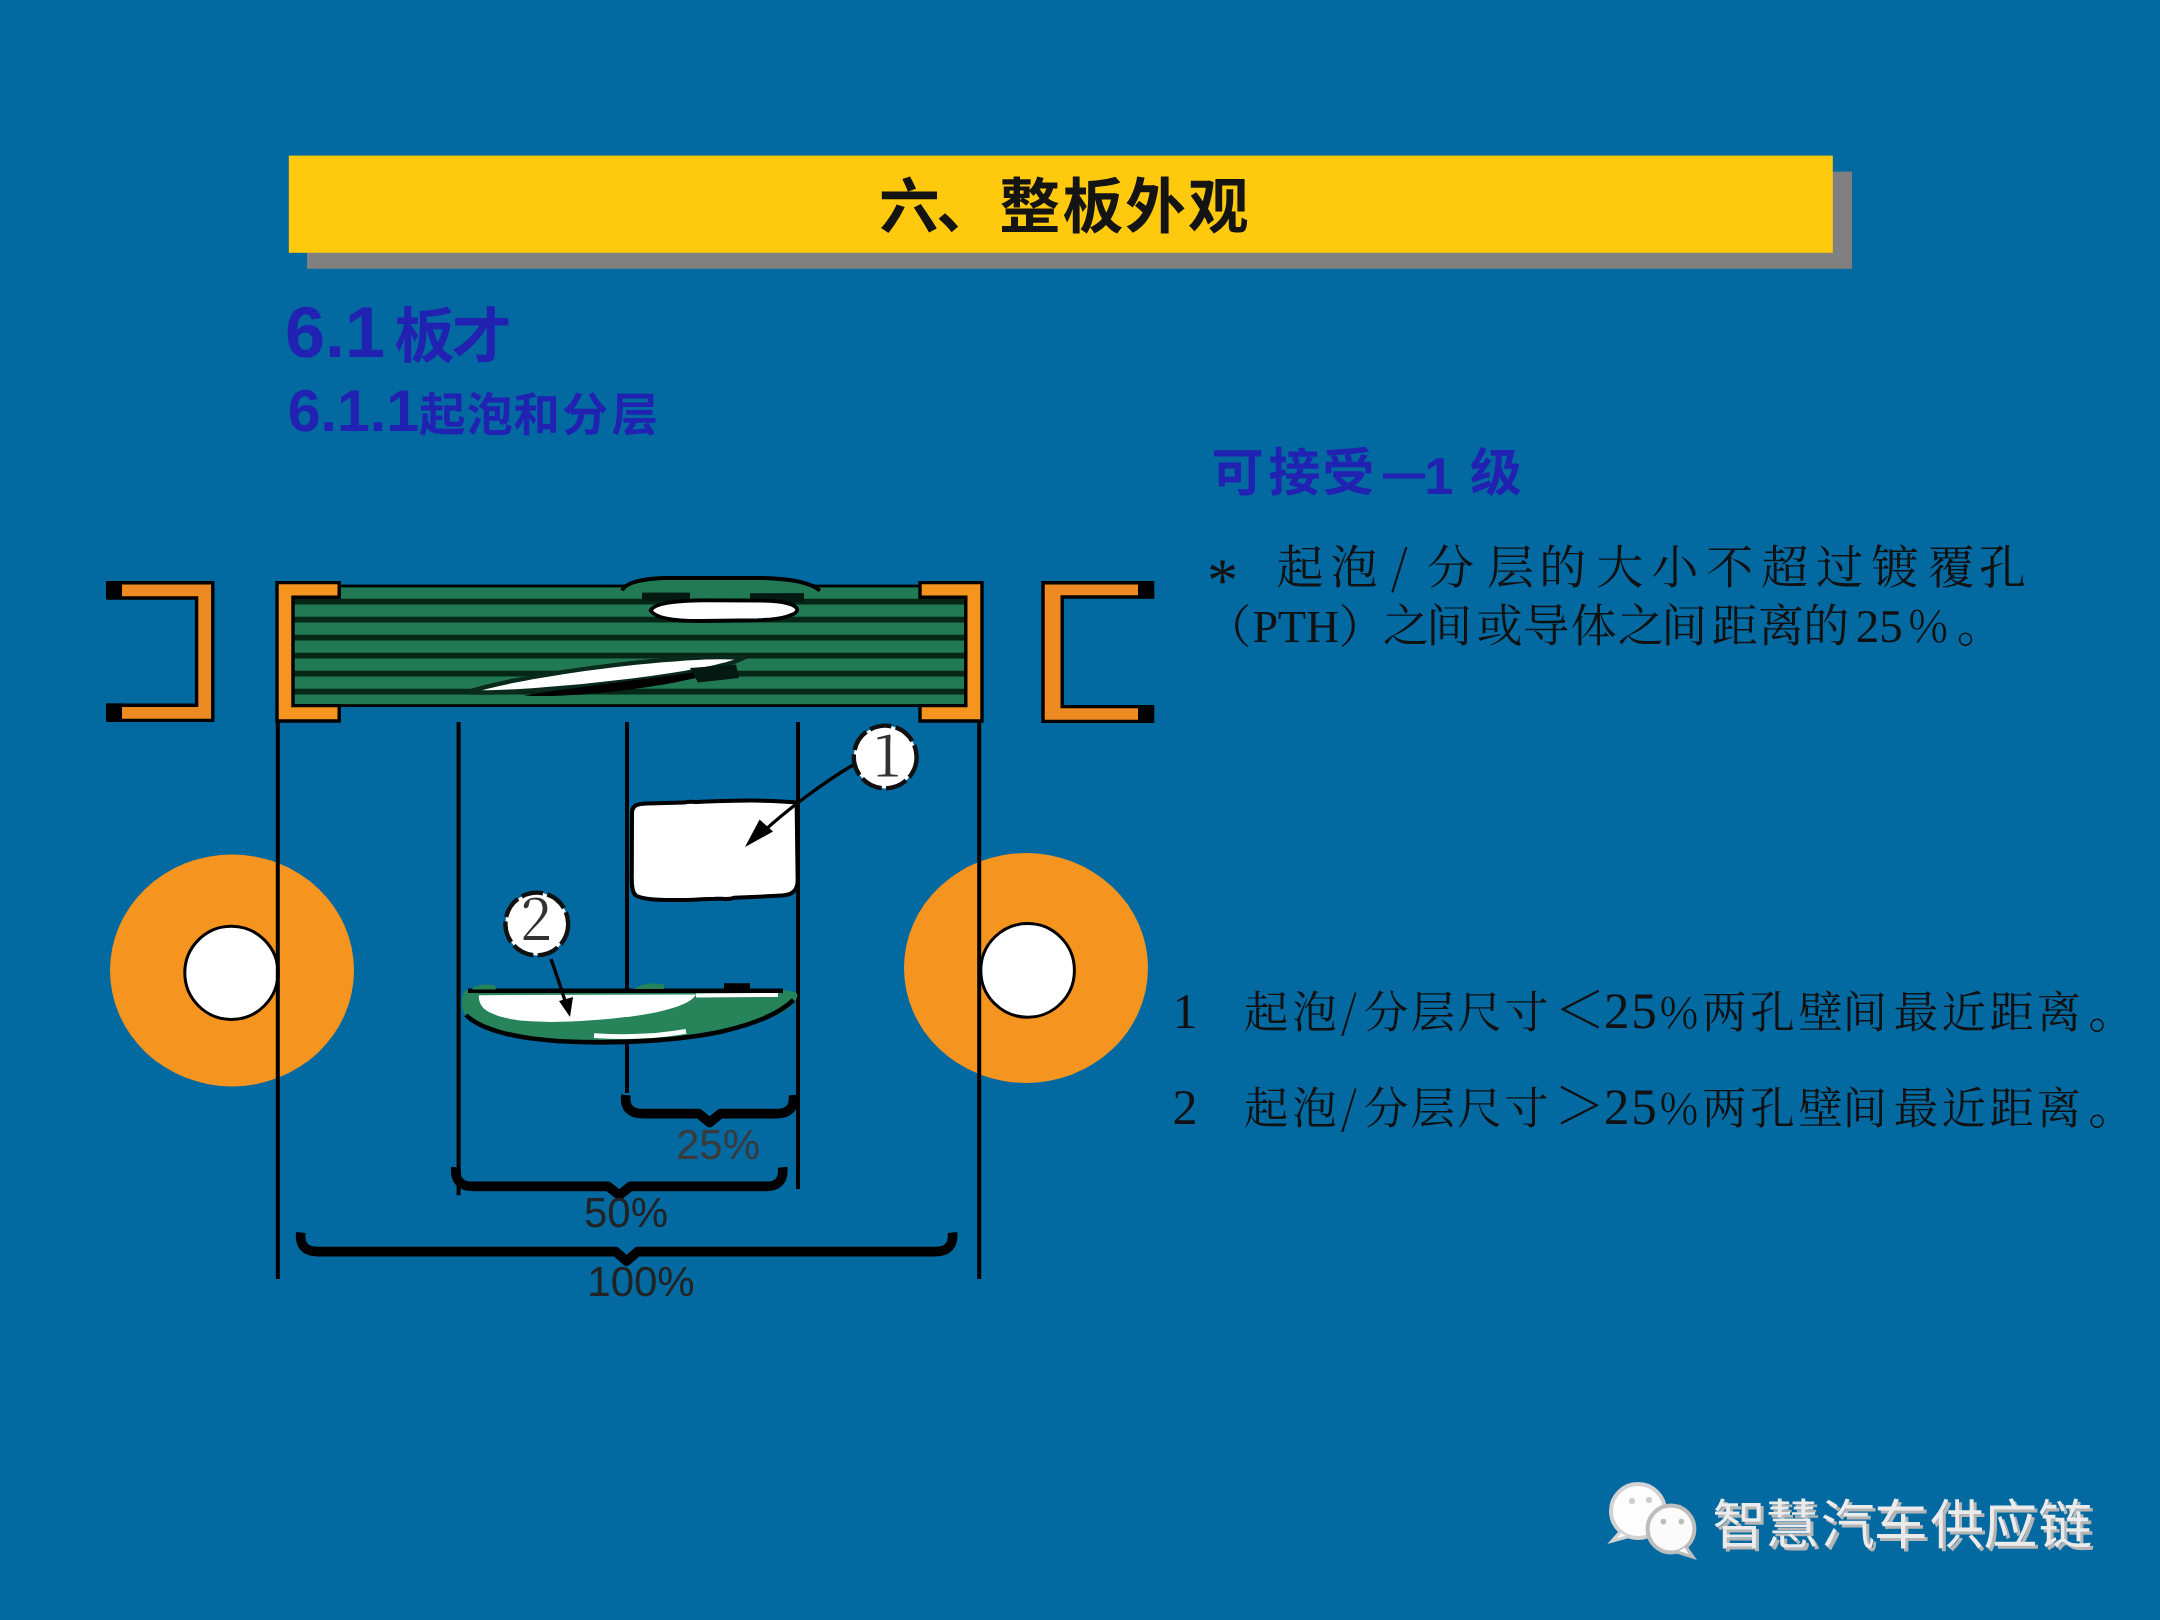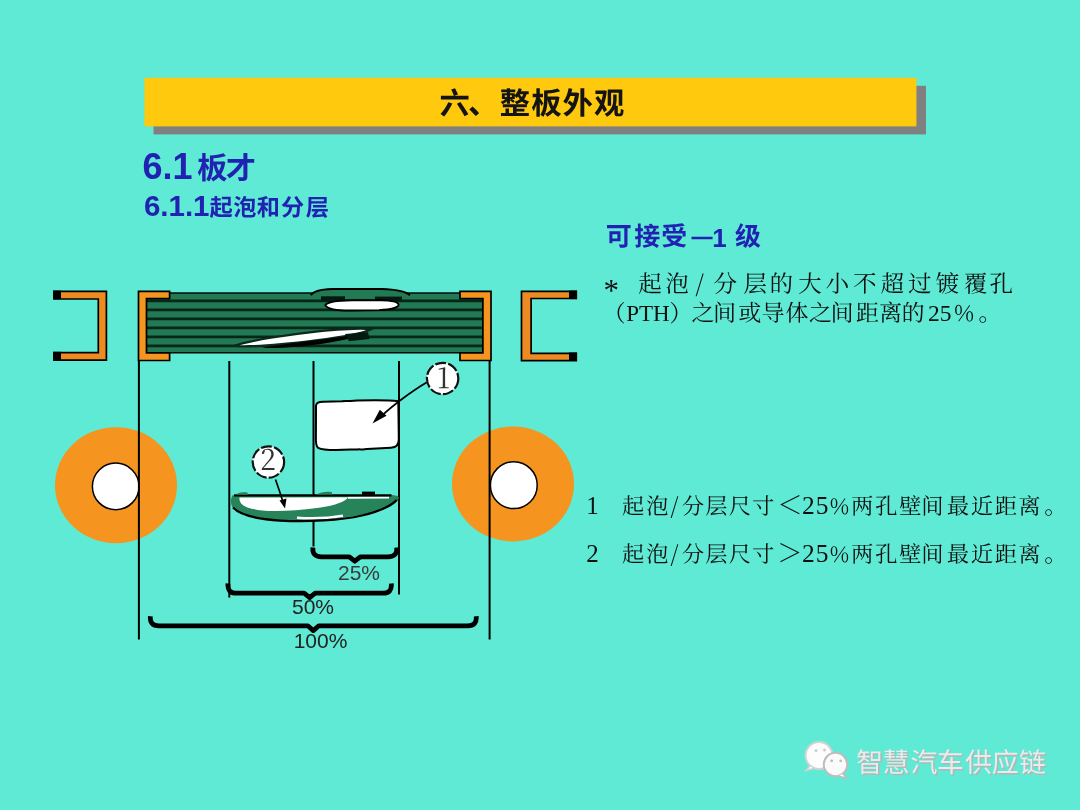--- a/index.html
+++ b/index.html
@@ -1,16 +1,16 @@
 <!DOCTYPE html>
 <html><head>
 <meta charset="utf-8">
 <style>
 html,body{margin:0;padding:0;background:#ffffff;}
-#page{position:relative;width:1080px;height:810px;background:#5eead4;overflow:hidden;}
+#page{position:relative;width:1080px;height:810px;background:#0369a1;overflow:hidden;}
 </style>
 </head>
 <body>
 
 <div id="page">
 <svg width="1080" height="810" viewBox="0 0 1080 810">
 
 <rect x="153.5" y="85.8" width="772.5" height="48.6" fill="#808080"></rect>
 
 <rect x="144.4" y="77.8" width="772" height="48.6" fill="#ffc90e"></rect>

